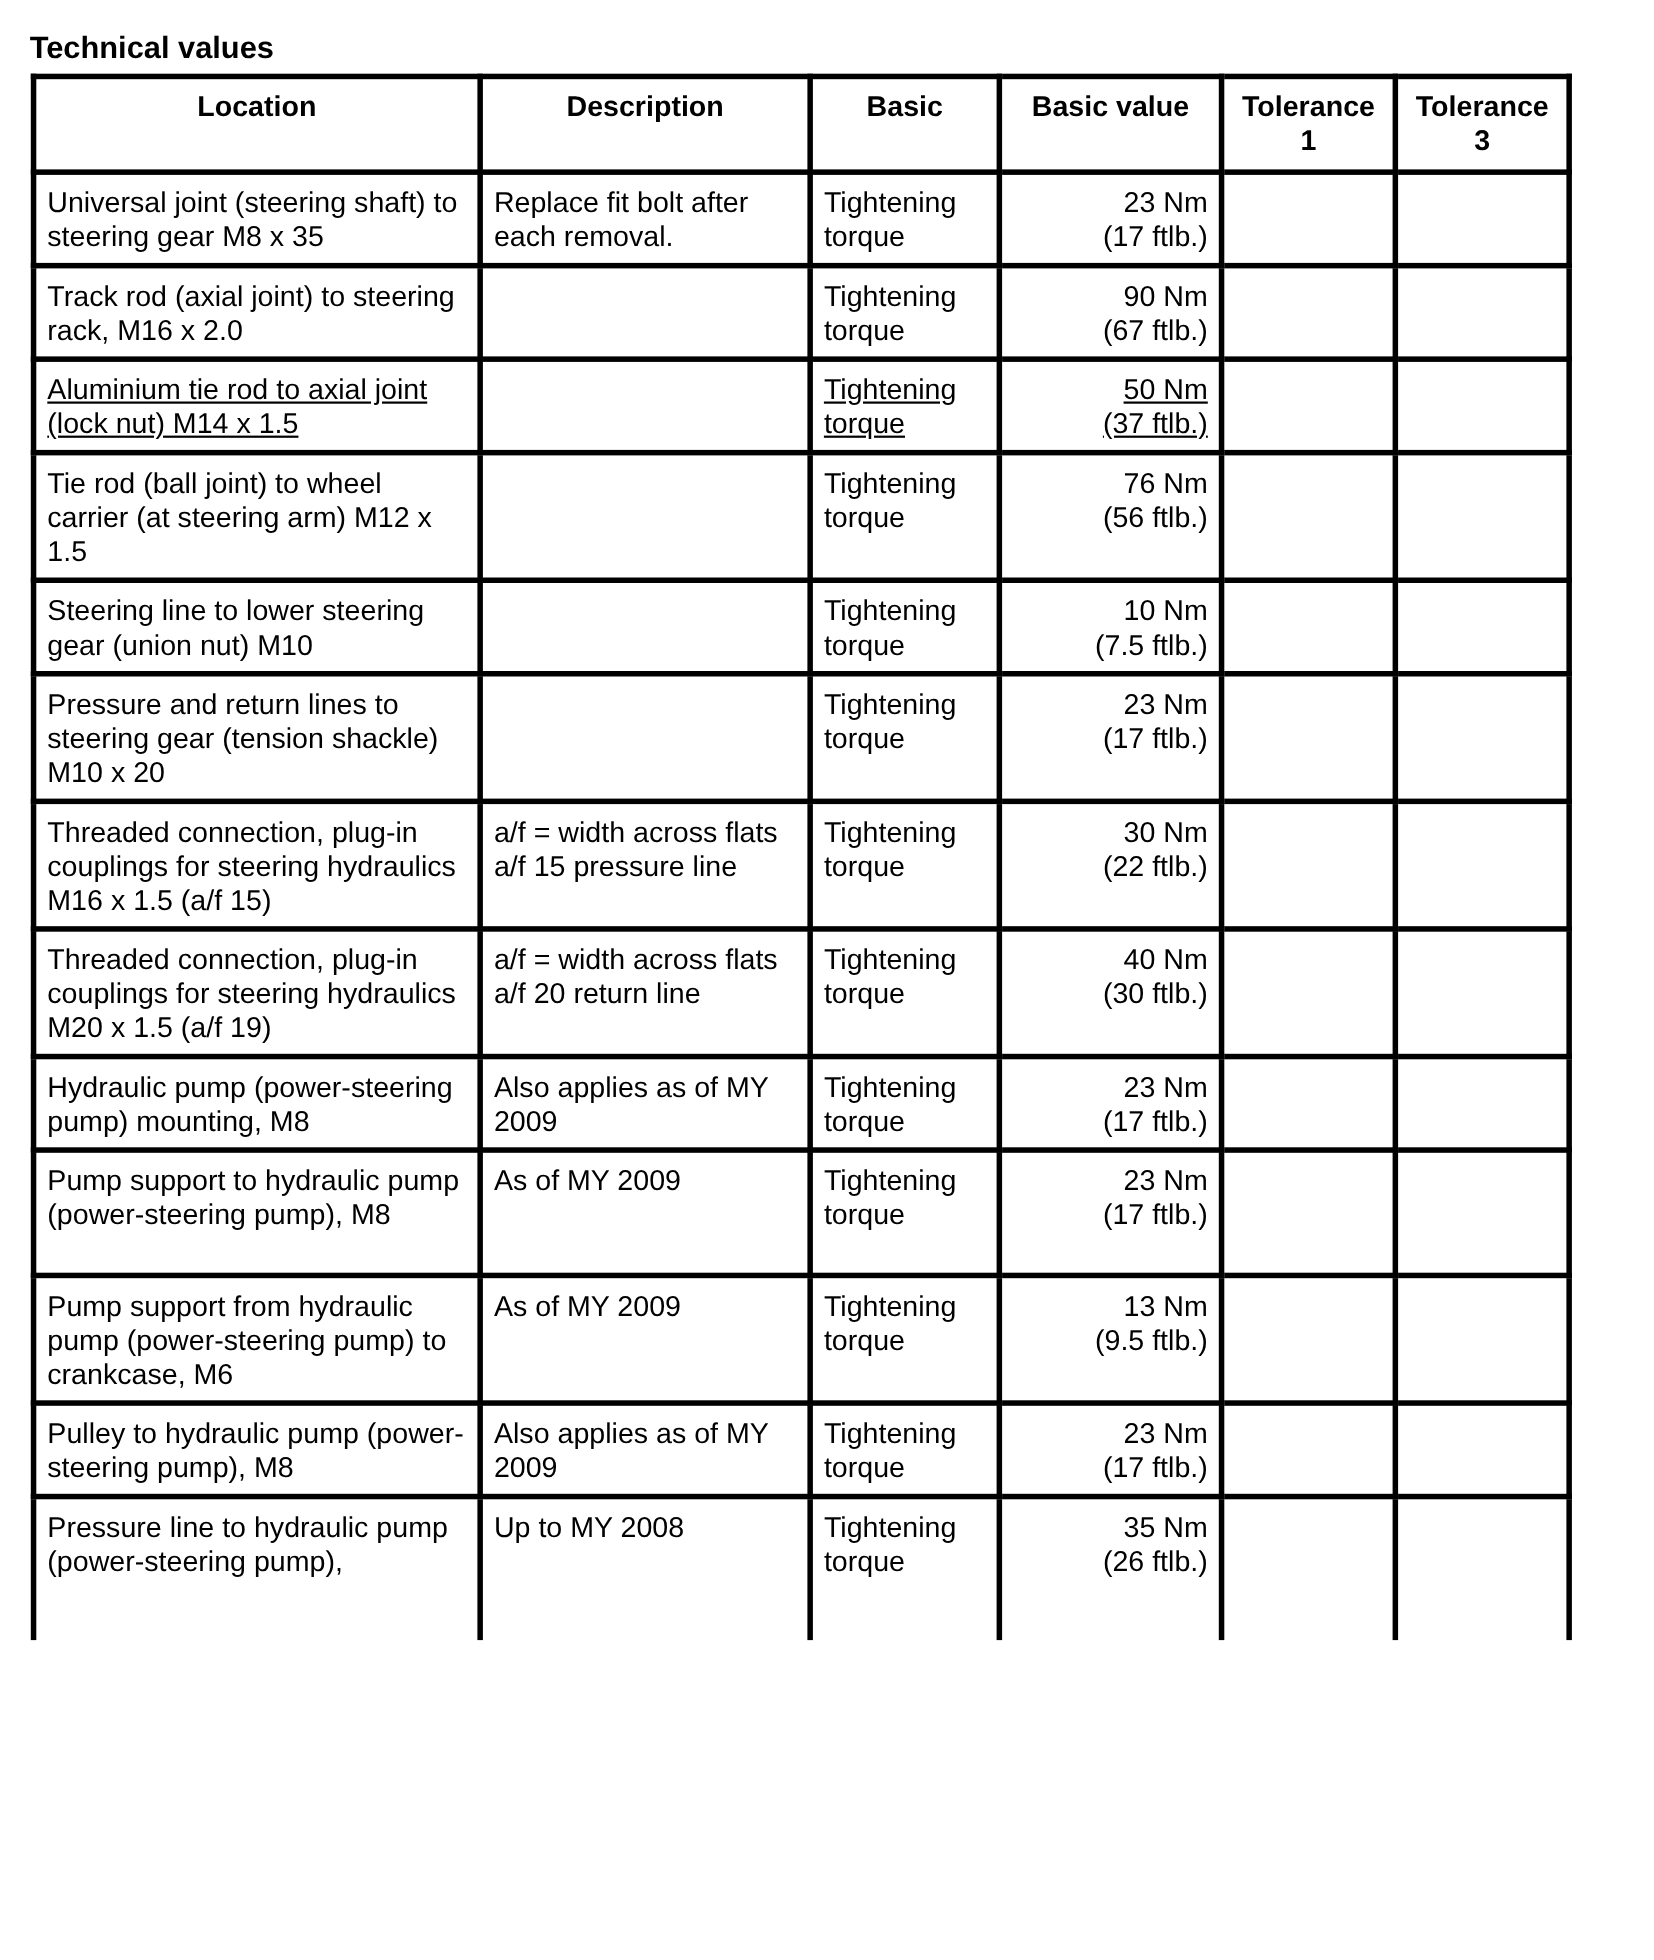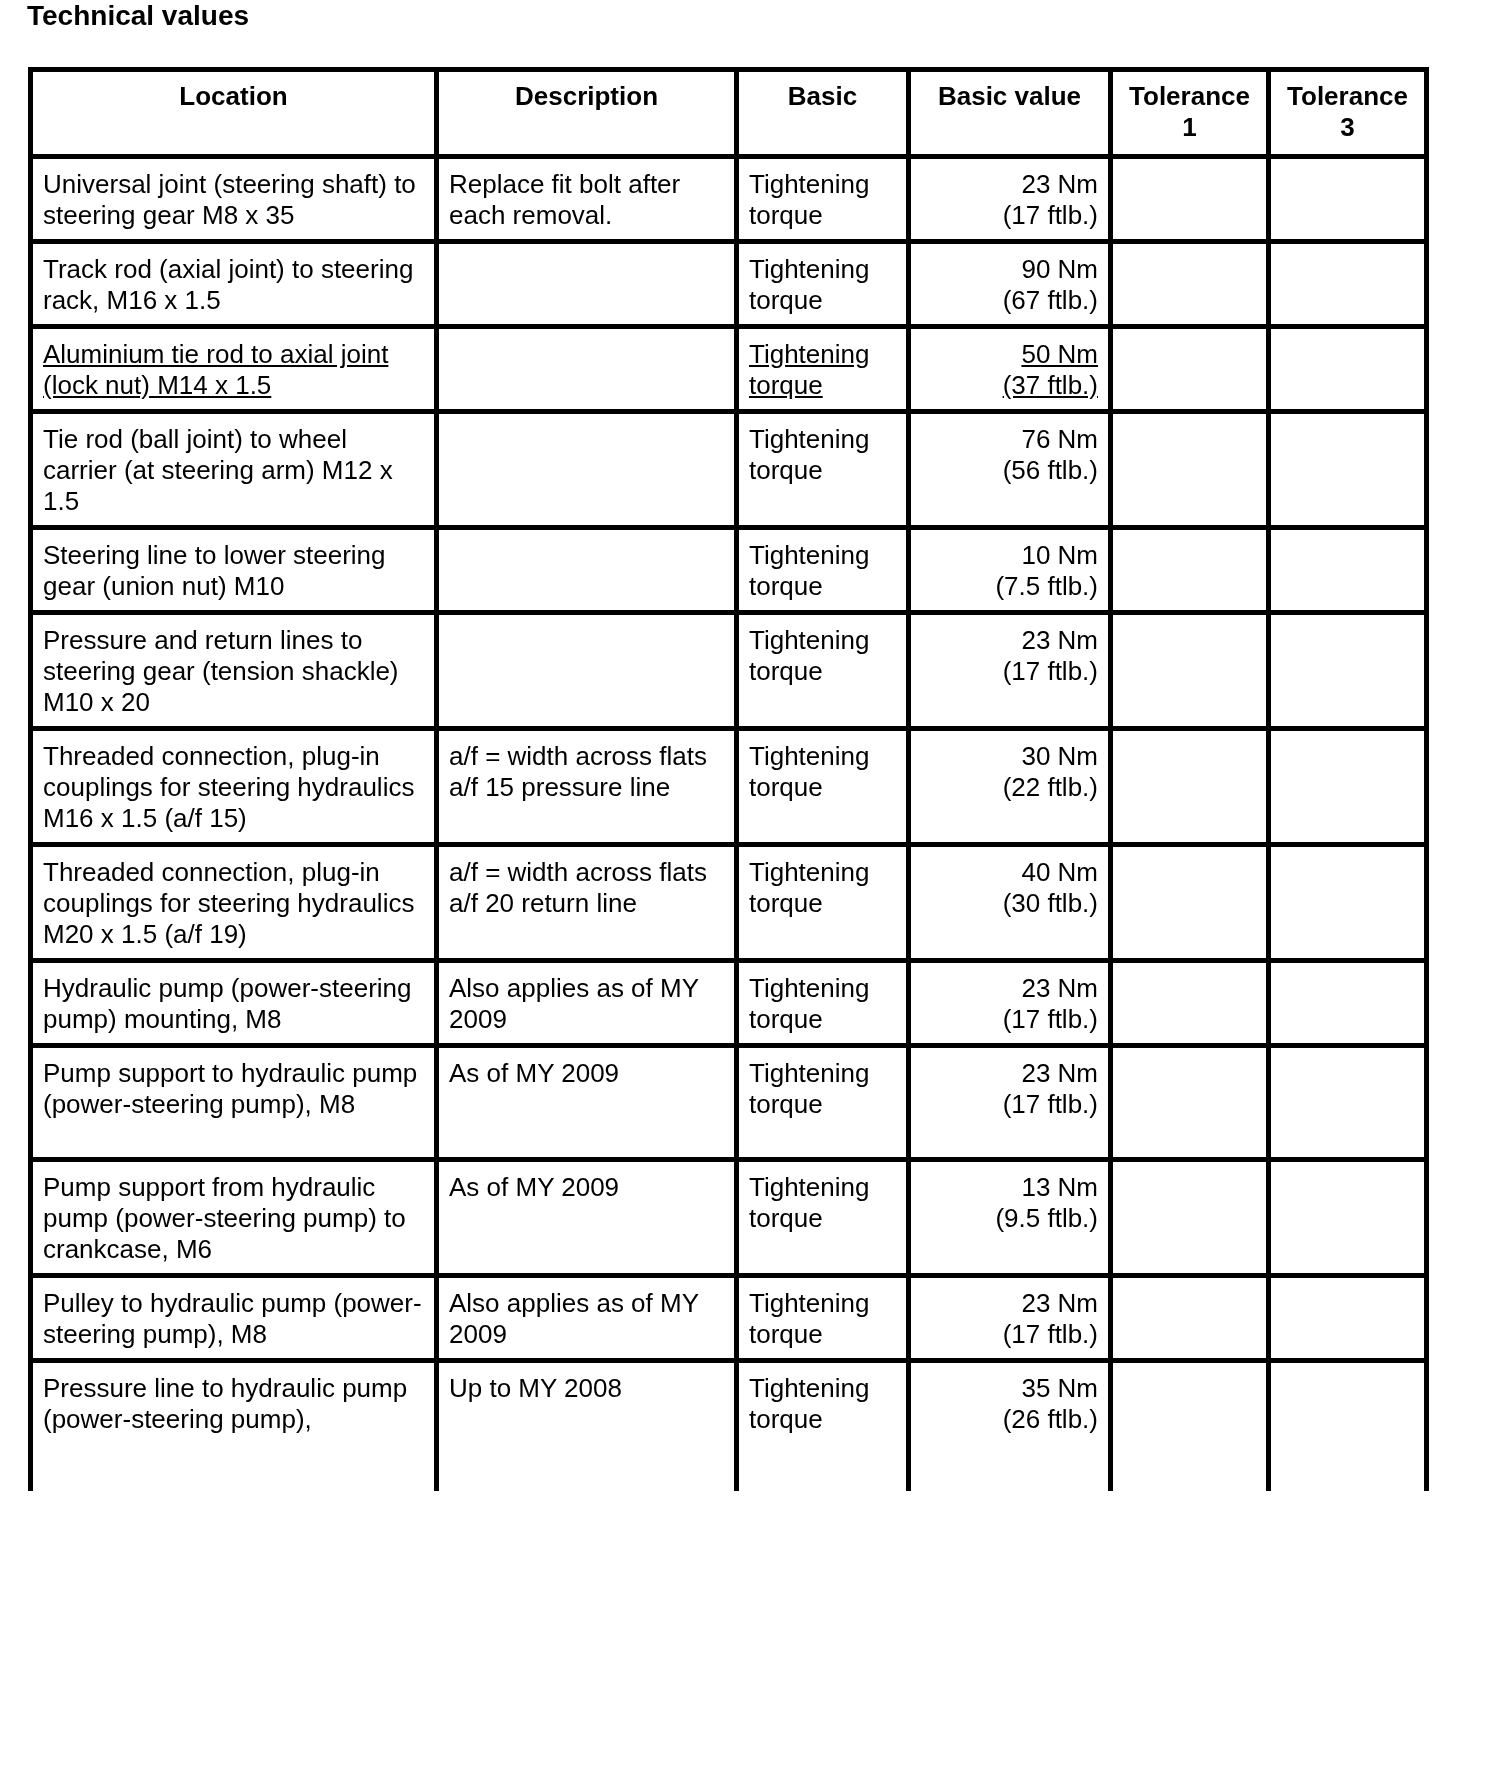--- a/index.html
+++ b/index.html
@@ -1,21 +1,21 @@
 <!DOCTYPE html>
 <html><head>
   <meta charset="utf-8">
   <style>
     html, body { margin: 0; padding: 0; background: #ffffff; }
     body {
       width: 1504px; height: 1782px; position: relative; overflow: hidden;
       font-family: "Liberation Sans", sans-serif; color: #000000;
     }
     .title {
-      position: absolute; left: 27px; top: 0;
+      position: absolute; left: 27px; top: 28px;
       font-size: 28px; font-weight: bold; letter-spacing: 0px;
     }
     .tbl-wrap {
       position: absolute; left: 28px; top: 67px; width: 1396px;
     }
     table {
       border-collapse: collapse; table-layout: fixed; width: 1396px;
     }
     col.c-loc { width: 406px; }
     col.c-desc { width: 300px; }
@@ -64,21 +64,21 @@
           <td>Replace fit bolt after each removal.</td>
           <td>Tightening torque</td>
           <td class="basic">
             <span class="line">23 Nm</span>
             <span class="line">(17 ftlb.)</span>
           </td>
           <td></td>
           <td></td>
         </tr>
         <tr style="height: 83px;">
-          <td>Track rod (axial joint) to steering rack, M16 x 1.5</td>
+          <td>Track rod (axial joint) to steering rack, M16 x 2.0</td>
           <td></td>
           <td>Tightening torque</td>
           <td class="basic">
             <span class="line">90 Nm</span>
             <span class="line">(67 ftlb.)</span>
           </td>
           <td></td>
           <td></td>
         </tr>
         <tr style="height: 83px; text-decoration: underline;">

